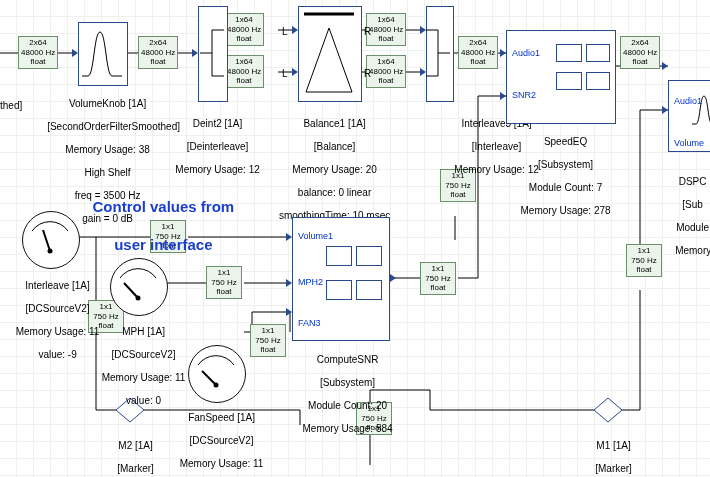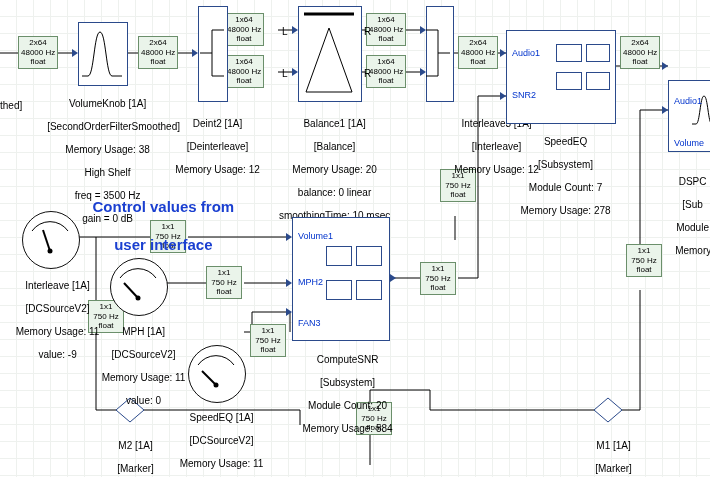--- a/index.html
+++ b/index.html
@@ -309,21 +309,21 @@
     <span>value: 0</span>
   </div>
 
   <div class="gauge" style="left:188px;top:345px;width:56px;height:56px;"></div>
   <svg width="56" height="56" style="left:188px;top:345px;">
     <path d="M10,20 A22,22 0 0 1 46,20" stroke="#000" stroke-width="1" fill="none"></path>
     <line x1="28" y1="40" x2="14" y2="26" stroke="#000" stroke-width="2"></line>
     <circle cx="28" cy="40" r="2.5" fill="#000"></circle>
   </svg>
   <div class="lbl c" style="left:164px;top:400px;width:104px;">
-    <span>SpeedEQ [1A]</span><br>
+    <span>FanSpeed [1A]</span><br>
     <span>[DCSourceV2]</span><br>
     <span>Memory Usage: 11</span><br>
     
   </div>
 
   <div class="lbl c" style="left:78px;top:428px;width:104px;">
     <span>M2 [1A]</span><br>
     <span>[Marker]</span><br>
     
   </div>

